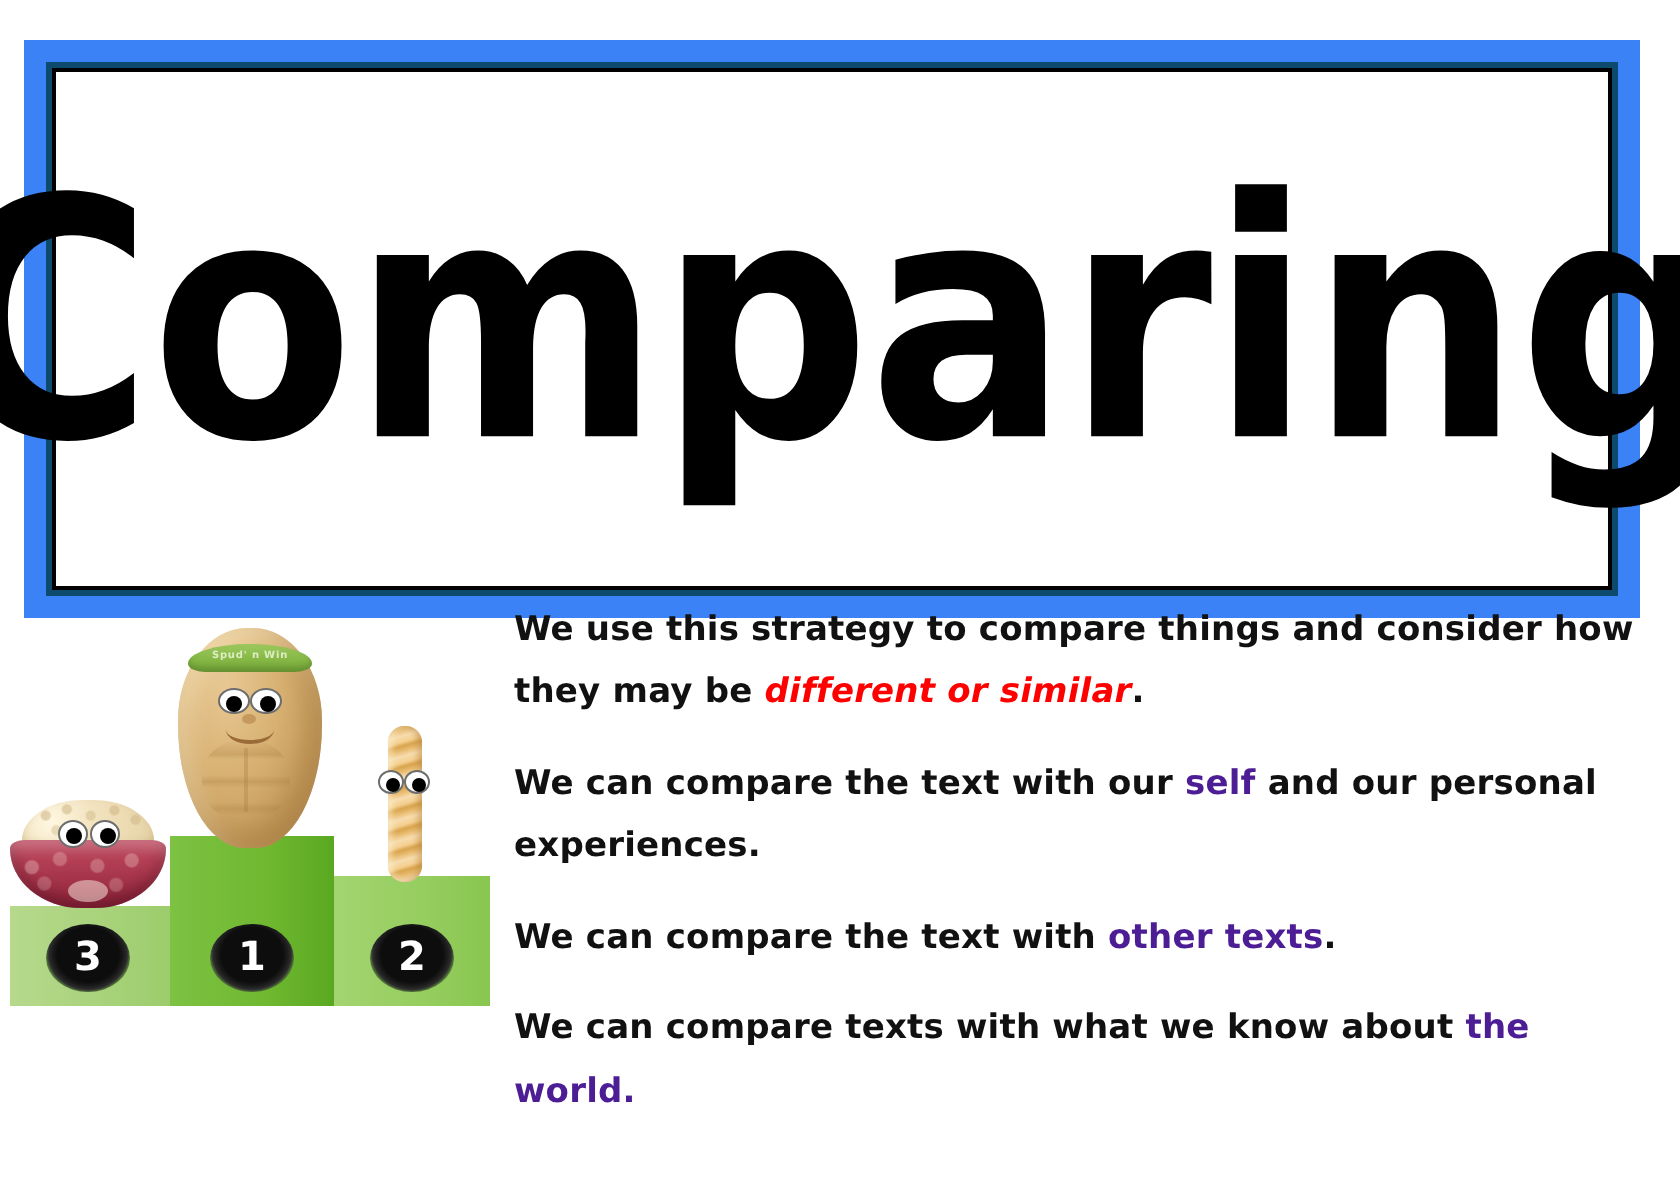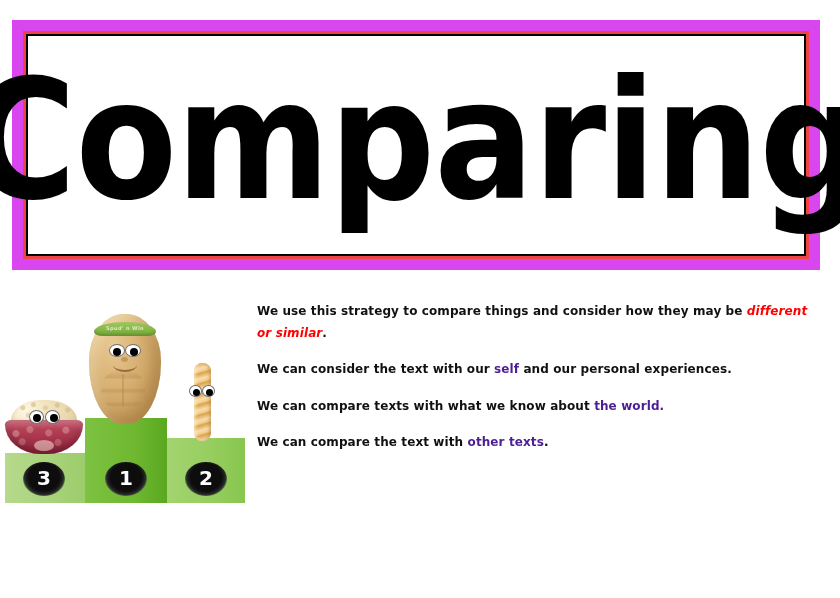--- a/index.html
+++ b/index.html
@@ -15,24 +15,24 @@
     overflow: hidden;
     font-family: "DejaVu Sans", sans-serif;
   }
 
   
   .title-frame {
     position: absolute;
     left: 12px;
     top: 20px;
     width: 808px;
-    height: 250px;
+    height: 289px;
     box-sizing: border-box;
-    background: #ef4444;
-    border: 11px solid #d946ef;
+    background: #0c4a6e;
+    border: 11px solid #3b82f6;
   }
   .title-frame-inner {
     position: absolute;
     left: 3px;
     top: 3px;
     right: 3px;
     bottom: 3px;
     box-sizing: border-box;
     border: 2px solid #000000;
     background: #ffffff;
@@ -52,21 +52,21 @@
     transform-origin: center center;
   }
 
   
   .body-text {
     position: absolute;
     left: 257px;
     top: 300px;
     width: 560px;
     font-family: "DejaVu Sans", sans-serif;
-    font-size: 12px;
+    font-size: 17px;
     font-weight: bold;
     color: #111111;
     letter-spacing: 0.1px;
   }
   .para {
     margin: 0 0 14px 0;
     line-height: 1.85;
   }
   .para:last-child { margin-bottom: 0; }
   .hl {
@@ -401,16 +401,16 @@
   <div class="medal medal-1">
     <span>1</span>
   </div>
   <div class="medal medal-2">
     <span>2</span>
   </div>
 </div>
 
 <div class="body-text">
   <p class="para"><span>We use this strategy to compare things and consider how they may be </span><span class="hl-italic">different or similar</span><span>.</span></p>
-  <p class="para"><span>We can consider the text with our </span><span class="hl">self</span><span> and our personal experiences.</span></p>
+  <p class="para"><span>We can compare the text with our </span><span class="hl">self</span><span> and our personal experiences.</span></p>
+  <p class="para"><span>We can compare the text with </span><span class="hl">other texts</span><span>.</span></p>
   <p class="para"><span>We can compare texts with what we know about </span><span class="hl">the world.</span></p>
-  <p class="para"><span>We can compare the text with </span><span class="hl">other texts</span><span>.</span></p>
 </div>
 
 </body></html>

